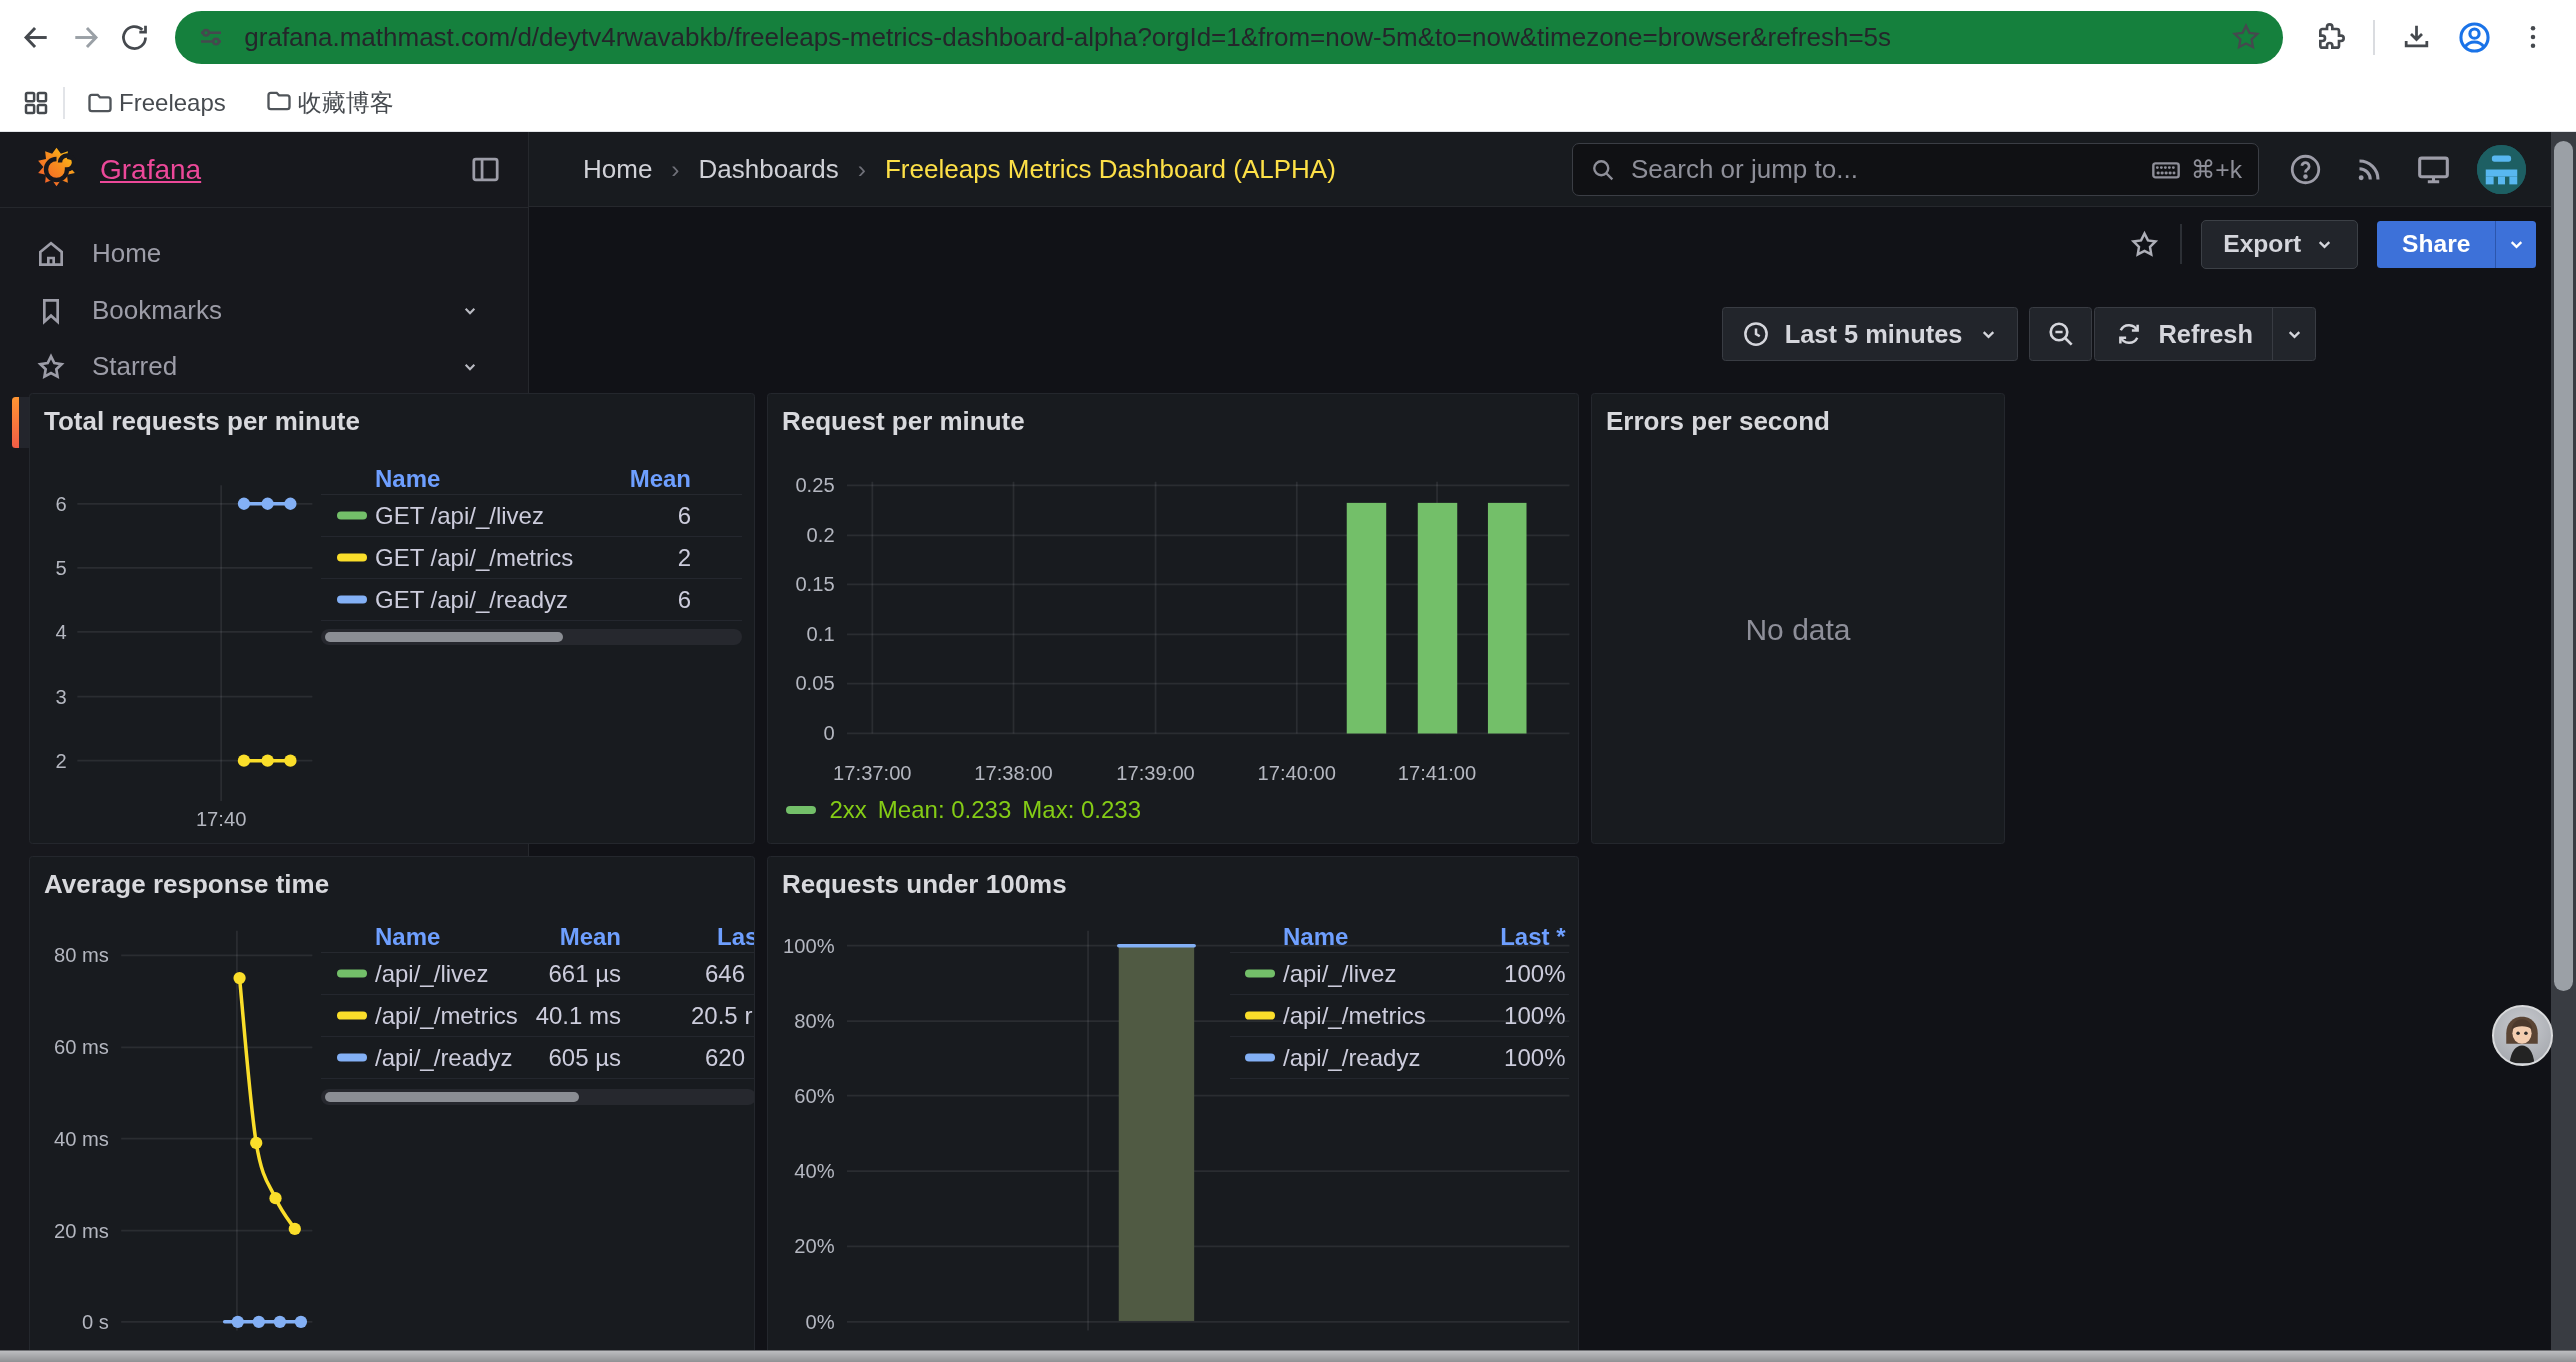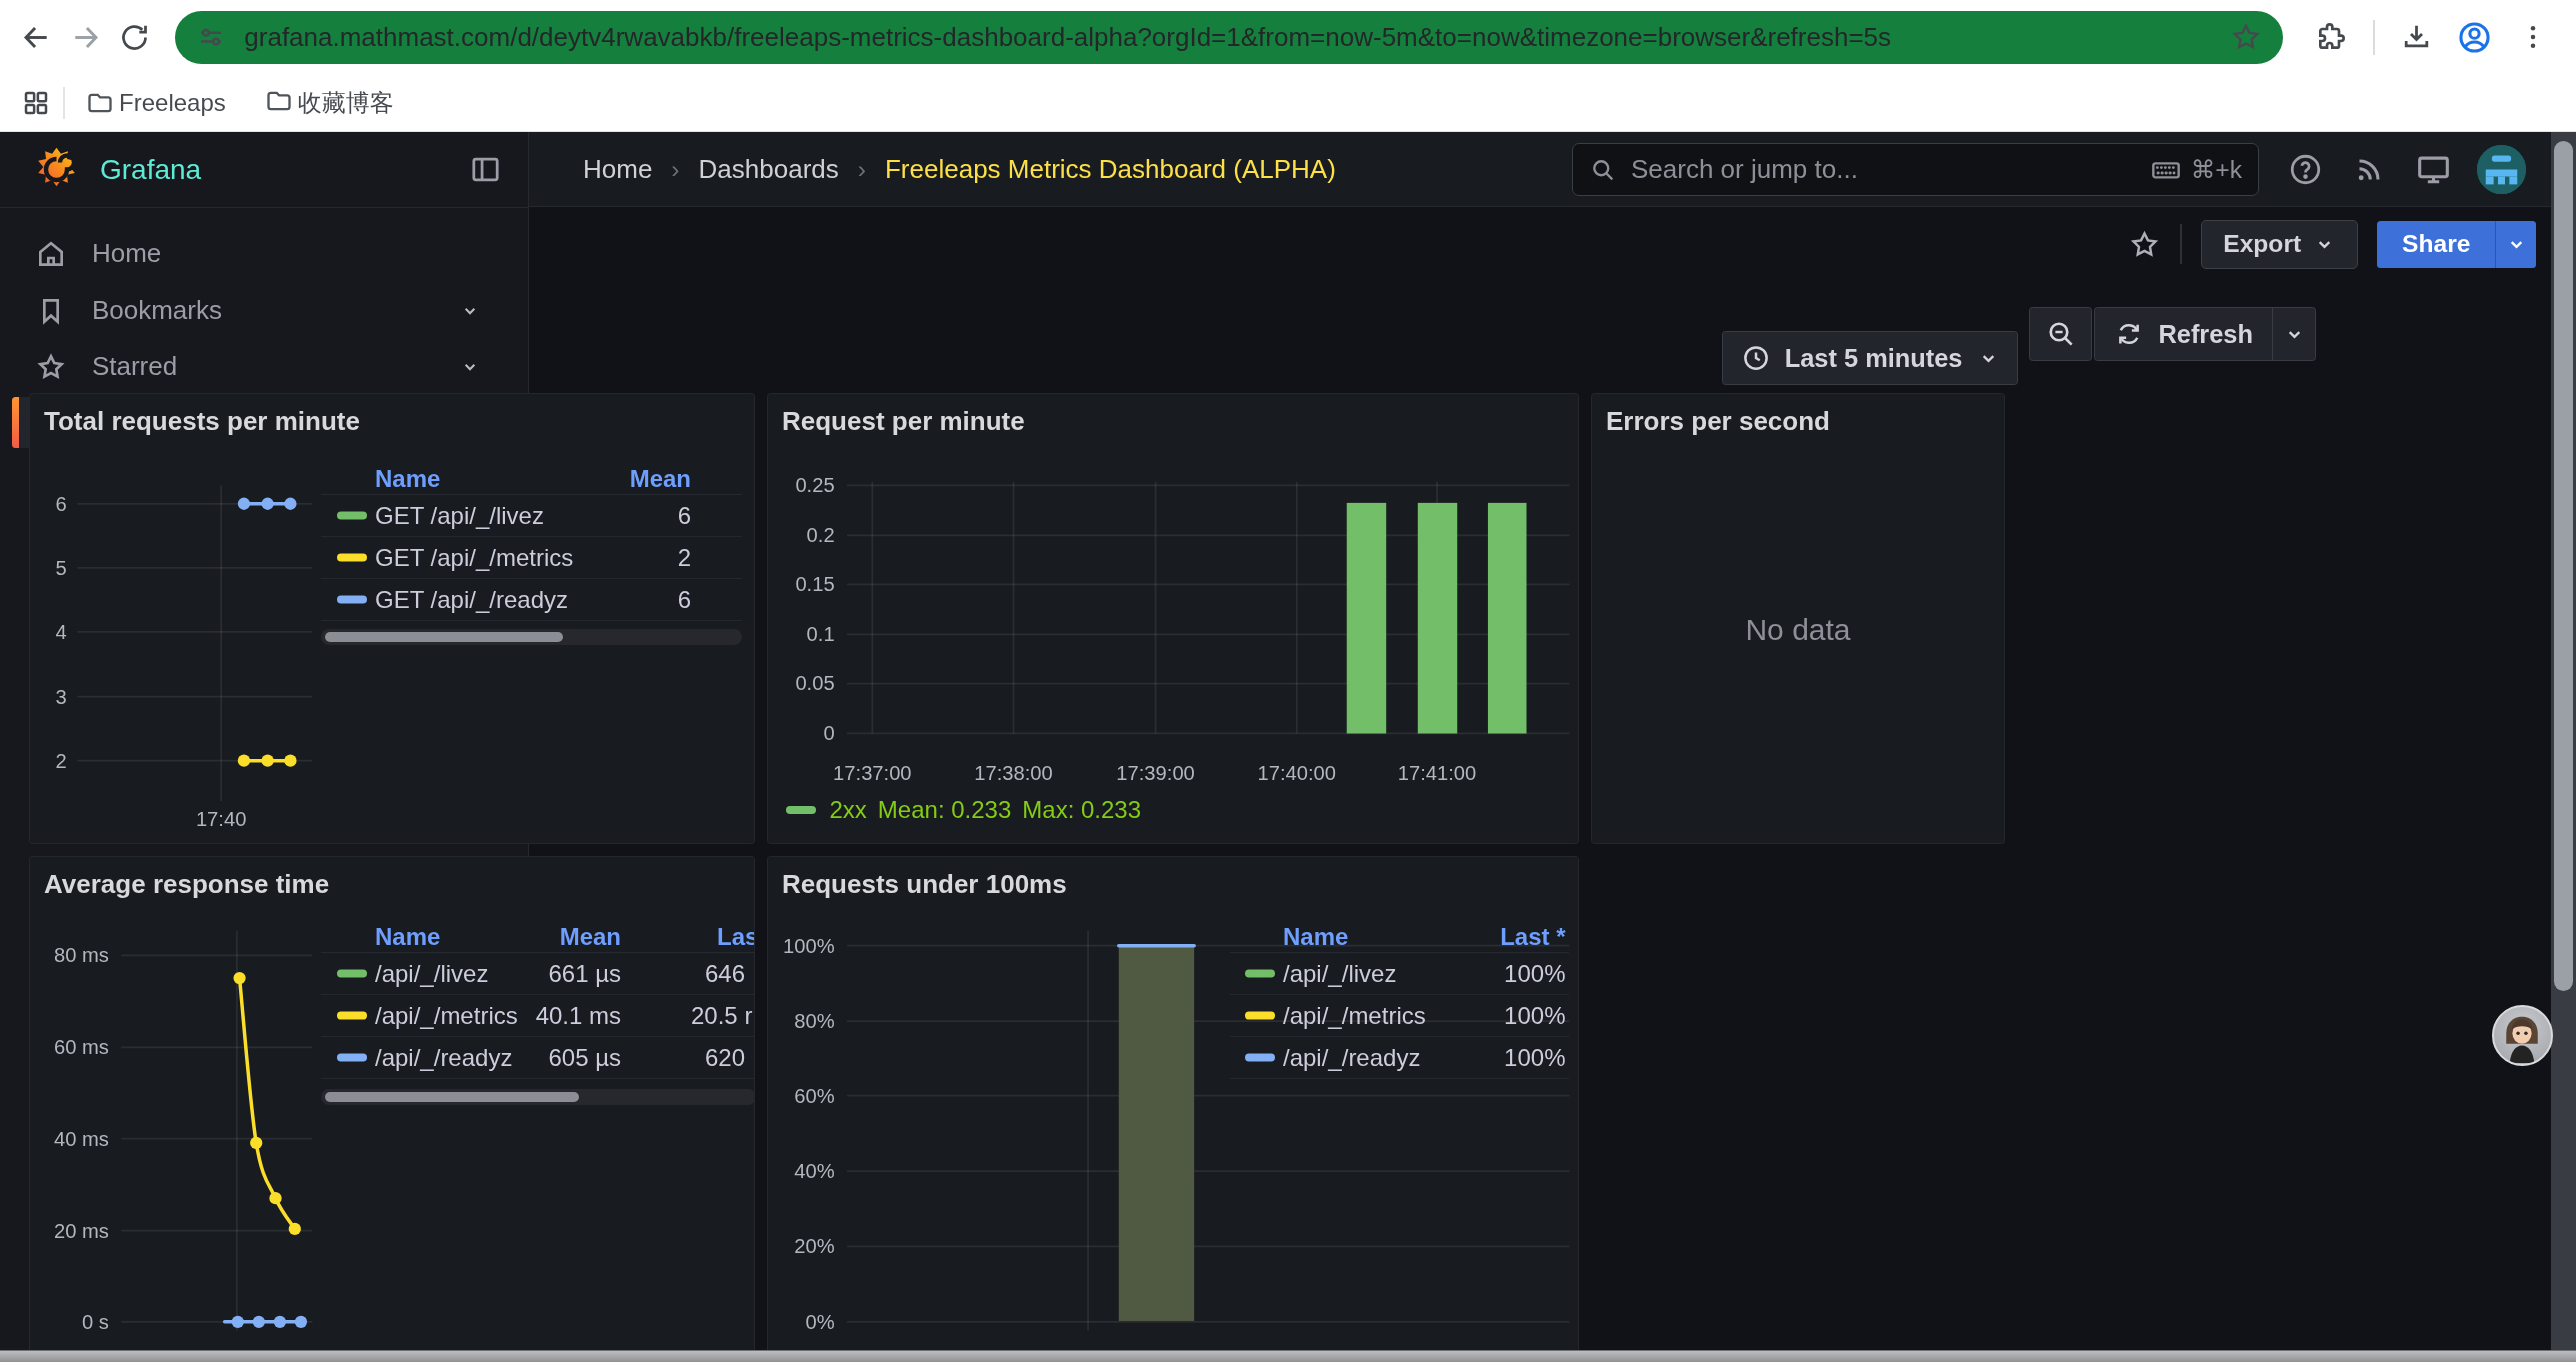--- a/index.html
+++ b/index.html
@@ -18,21 +18,21 @@
   #bookmarks{position:absolute;left:0;top:74px;width:100%;height:58px;background:#ffffff;border-bottom:0.9px solid #e2e4e8;display:flex;align-items:center;padding-left:21px;box-sizing:border-box;}
   .bm{display:flex;align-items:flex-start;gap:5px;margin-right:39px;color:#474b50;font-size:24px;}
   #bm-div{width:1.8px;height:32px;background:#e2e4e8;margin:0 21px 0 12.3px;}
 
   
   #app{position:absolute;left:0;top:132px;width:2576px;height:1231px;background:#111217;}
 
   
   #sidebar{position:absolute;left:0;top:0;width:529px;height:1231px;background:#17181d;border-right:0.9px solid #26282d;box-sizing:border-box;}
   #side-top{position:absolute;left:0;top:0;width:100%;height:75px;border-bottom:0.9px solid #25272c;display:flex;align-items:center;}
-  #brand{font-size:28px;color:#5eead4;margin-left:19px;}
+  #brand{font-size:28px;color:#ec4899;margin-left:19px;text-decoration:underline;}
   #dock-toggle{position:absolute;right:26px;color:#9d9da8;}
   .nav-item{position:absolute;left:12.3px;width:445px;height:51px;display:flex;align-items:center;border-radius:5.3px;color:#9d9da8;}
   .nav-item .nico{margin-left:23px;color:#9d9da8;}
   .nav-item .nlabel{margin-left:24.6px;font-size:26px;}
   .nav-item .nchev{position:absolute;right:-26px;color:#b9bac2;}
   .nav-item.sel{background:#23252c;color:#d6d7dc;}
   .nav-item.sel::before{content:"";position:absolute;left:0;top:0;width:7px;height:100%;border-radius:3.5px 0 0 3.5px;background:linear-gradient(#ff9532,#f25c46);}
   .nav-item.sel .nlabel{color:#d6d7dc;}
 
   
@@ -51,21 +51,21 @@
   #sub-div{width:1.8px;height:40px;background:#2c2f35;}
   .btn{height:47px;border-radius:5px;display:flex;align-items:center;font-size:24.6px;font-weight:bold;}
   #export-btn{background:#22252b;border:1.8px solid #3c4046;color:#d5d6dc;padding:0 21px;gap:12.3px;}
   #share-group{display:flex;}
   #share-main{background:#3d71d9;color:#ffffff;padding:0 24.6px;border-radius:3.5px 0 0 3.5px;}
   #share-chev{background:#3d71d9;color:#fff;width:40px;justify-content:center;border-left:1.8px solid #2c56ad;border-radius:0 3.5px 3.5px 0;}
 
   
   #timebar{position:absolute;left:529px;top:149px;width:2047px;height:112px;}
   .tgroup{position:absolute;top:26px;height:54px;background:#22252b;border:0.9px solid #393c43;border-radius:3.5px;display:flex;align-items:center;color:#d5d6dc;font-size:25.4px;font-weight:bold;box-sizing:border-box;}
-  #time-range{right:558px;padding:0 17.5px;gap:14px;margin-top:24px;}
+  #time-range{right:558px;padding:0 17.5px;gap:14px;}
   #zoom-out{right:484px;width:63px;justify-content:center;}
   #refresh-group{right:260px;}
   #refresh-main{display:flex;align-items:center;gap:14px;padding:0 19px;height:100%;}
   #refresh-chev{width:42px;height:100%;display:flex;align-items:center;justify-content:center;border-left:0.9px solid #393c43;}
 
   
   .panel{position:absolute;background:#181b1f;border:0.9px solid #24272d;border-radius:3.5px;box-sizing:border-box;overflow:hidden;}
   .ptitle{position:absolute;left:14px;top:12.3px;font-size:26px;font-weight:bold;color:#d8d9dd;}
   #p1{left:29px;top:261px;width:726px;height:451px;}
   #p2{left:767px;top:261px;width:812px;height:451px;}

